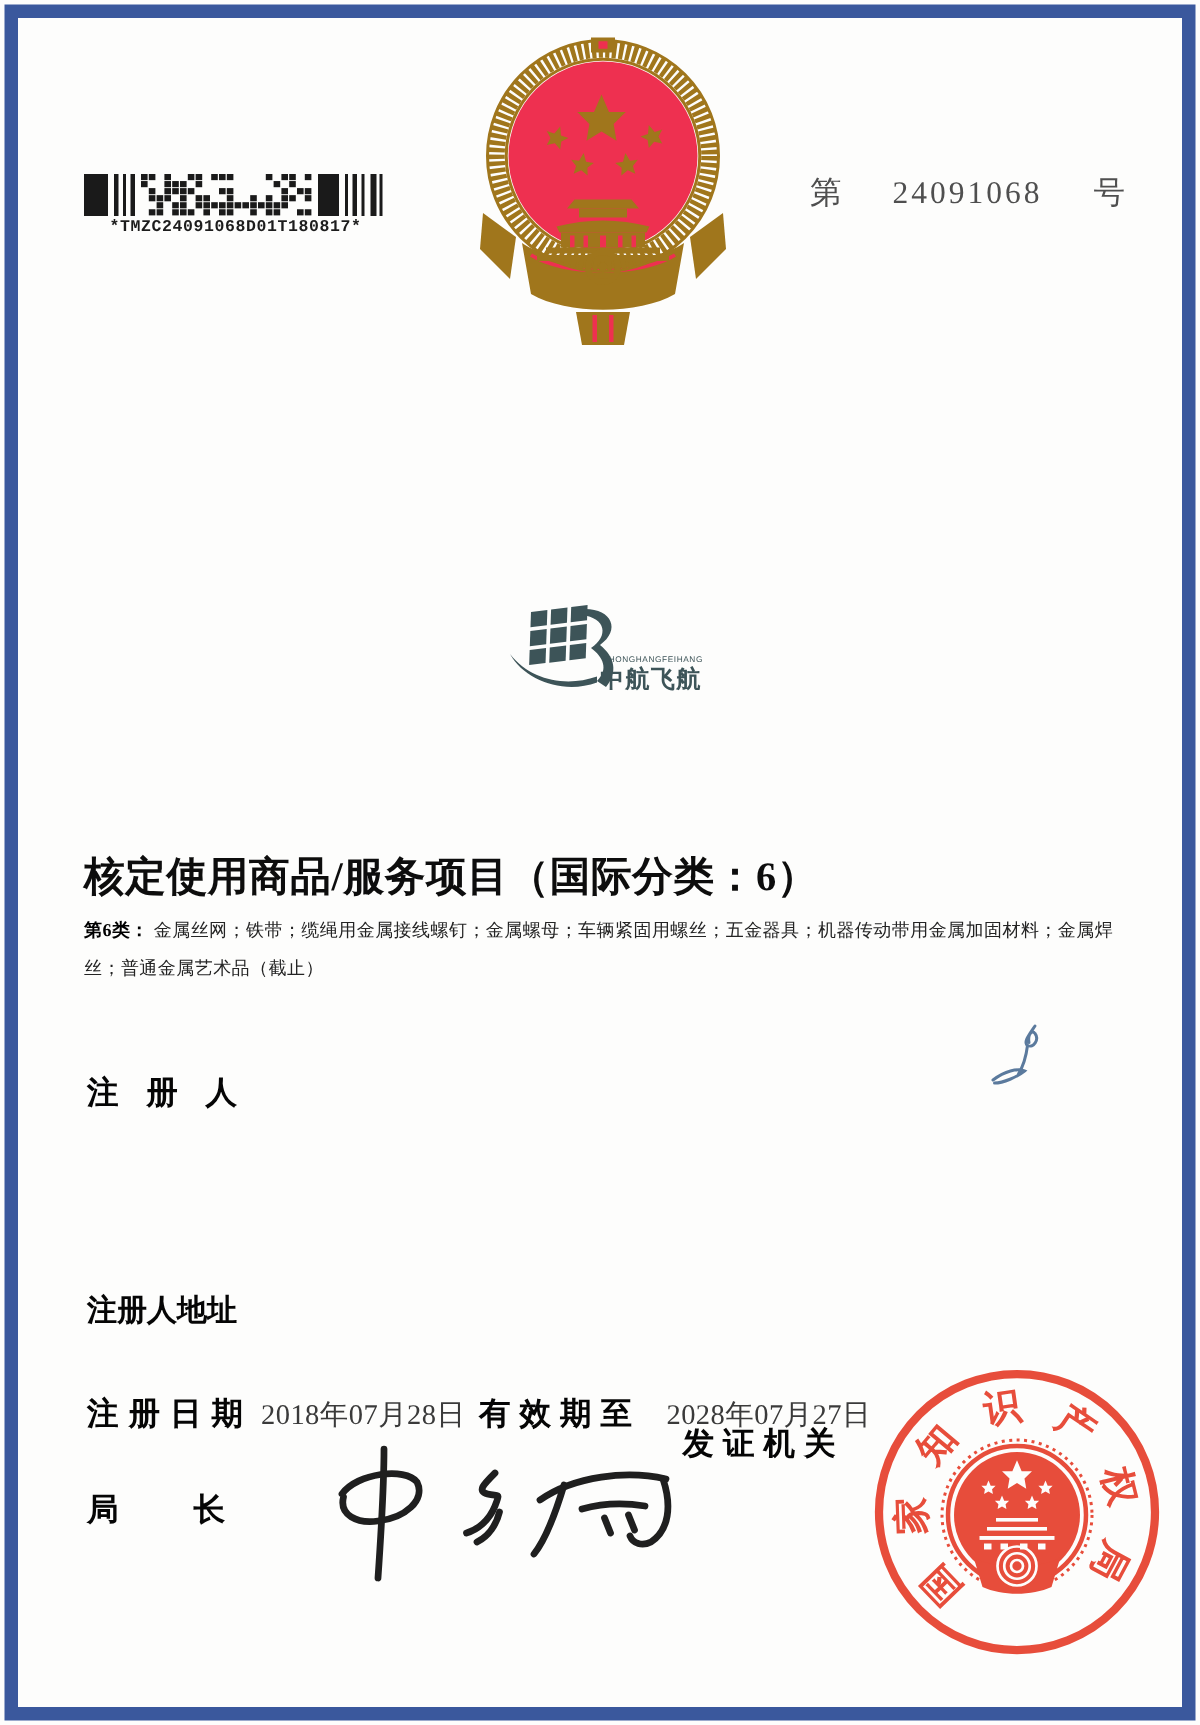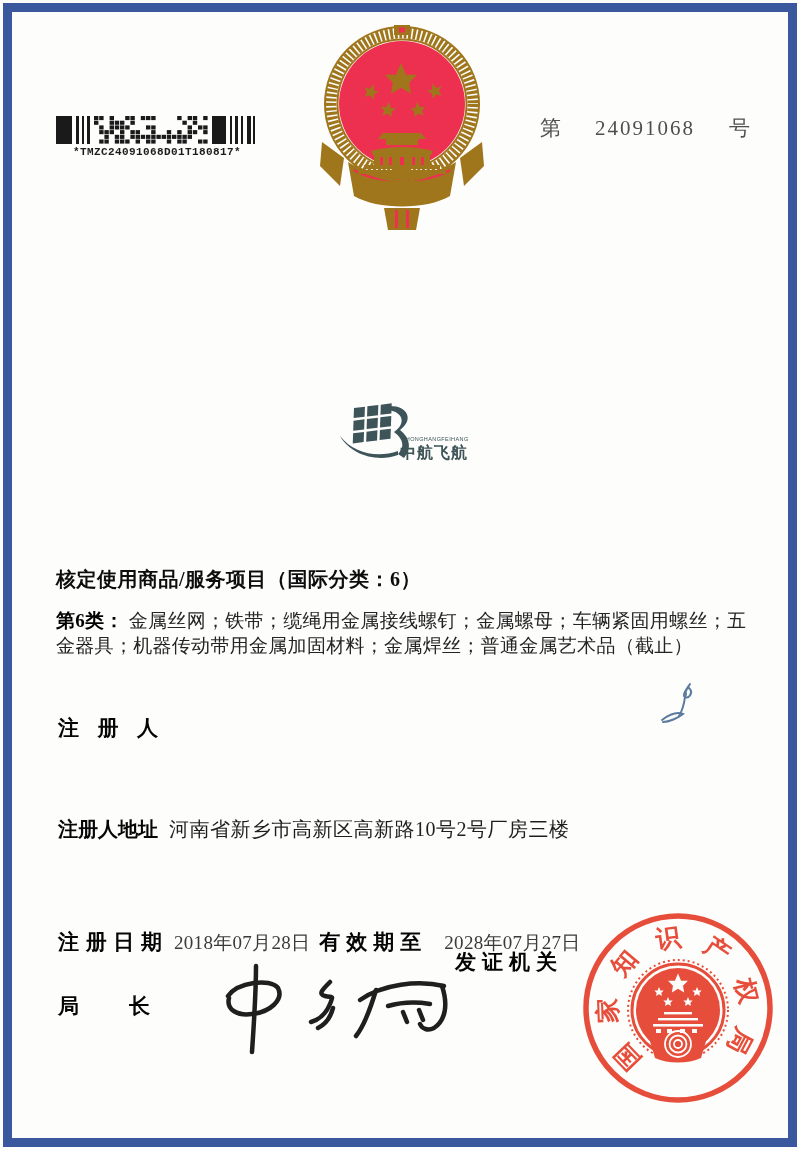--- a/index.html
+++ b/index.html
@@ -23,33 +23,33 @@
   
   .cert-no{left:540px;top:114px;display:flex;align-items:baseline;gap:34px;
     font-size:21px;color:#4f4f4f;}
   .cert-no .num{letter-spacing:2px;}
 
   
   .title{left:0;right:0;top:231px;text-align:center;font-size:40px;font-weight:bold;
     color:#3e3e3e;letter-spacing:14px;padding-left:14px;}
 
   
-  .goods-heading{left:56px;top:566px;font-size:20px;font-weight:bold;color:#0d0d0d;
+  .goods-heading{left:56px;top:566px;font-size:27px;font-weight:bold;color:#0d0d0d;
     letter-spacing:.5px;}
-  .goods-body{left:56px;top:608px;width:699px;font-size:19px;line-height:25px;
+  .goods-body{left:56px;top:608px;width:699px;font-size:12px;line-height:25px;
     letter-spacing:.3px;color:#242424;}
   .goods-body .cls{font-weight:bold;color:#000;}
 
   
   .field-label{font-weight:bold;color:#050505;font-size:21px;white-space:nowrap;}
   .char-justify{display:inline-flex;justify-content:space-between;}
   .row-registrant{left:58px;top:714px;display:flex;align-items:baseline;}
   .row-registrant .field-label{width:100px;}
   .row-registrant .value{margin-left:13px;font-size:23px;letter-spacing:1px;color:#1e1e1e;}
-  .row-address{left:58px;top:816px;display:flex;align-items:baseline;}
+  .row-address{left:58px;top:860px;display:flex;align-items:baseline;}
   .row-address .field-label{font-size:20px;letter-spacing:0;}
   .row-address .value{margin-left:11px;font-size:20px;letter-spacing:.5px;color:#1e1e1e;}
   .row-dates{left:58px;top:928px;display:flex;align-items:baseline;}
   .row-dates .lbl1{width:104px;}
   .row-dates .date{margin-left:12px;font-size:19px;color:#3a3a3a;letter-spacing:.3px;}
   .row-dates .lbl2{width:102px;margin-left:9px;}
   .row-dates .date2{margin-left:23px;text-align:center;}
   .row-director{left:58px;top:992px;}
   .row-director .field-label{width:92px;}
   .issuer{left:455px;top:948px;}
@@ -244,21 +244,20 @@
   <div class="abs row-registrant">
     <span class="field-label char-justify">
         <span>注</span>
         <span>册</span>
         <span>人</span>
       </span>
   </div>
 
   <div class="abs row-address">
     <span class="field-label">注册人地址</span>
-    <span class="value">河南省新乡市高新区高新路10号2号厂房三楼</span>
   </div>
 
   <div class="abs row-dates">
     <span class="field-label char-justify lbl1">
         <span>注</span>
         <span>册</span>
         <span>日</span>
         <span>期</span>
       </span>
     <span class="date">2018年07月28日</span>

